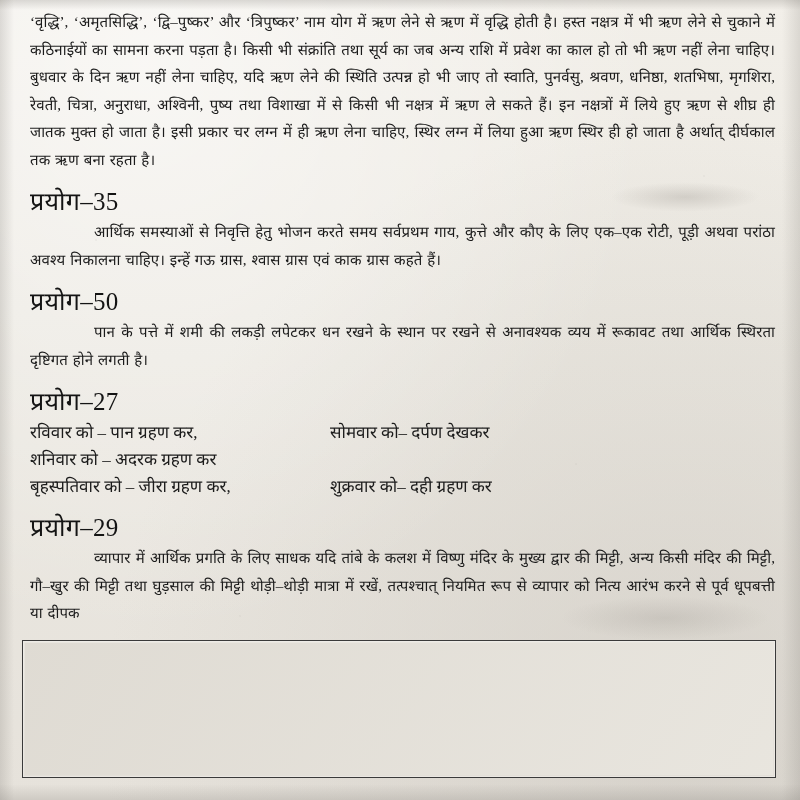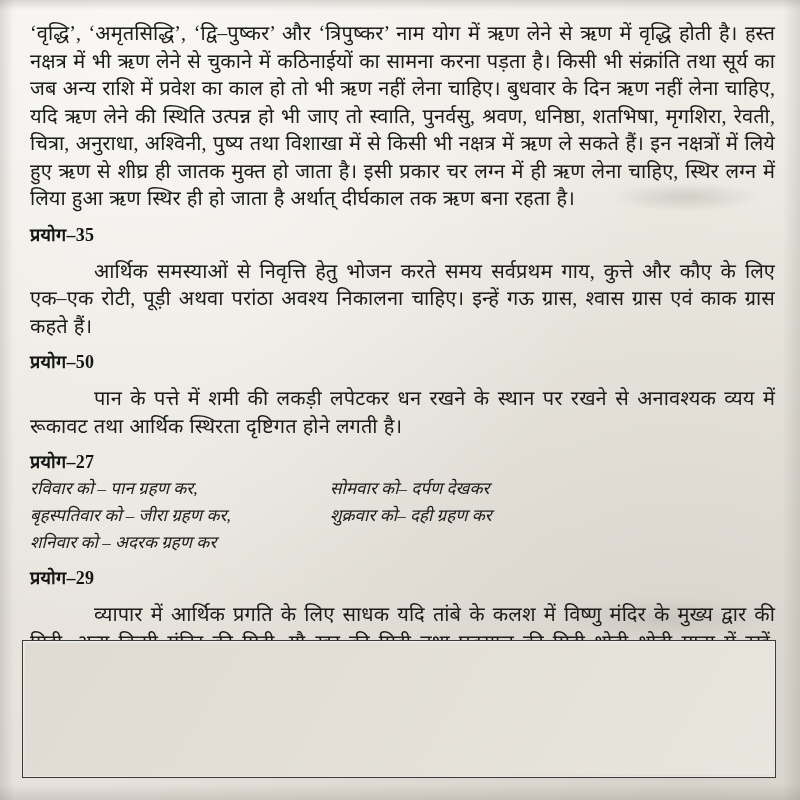--- a/index.html
+++ b/index.html
@@ -37,48 +37,47 @@
     pointer-events: none;
   }
   .content {
     position: absolute;
     left: 30px;
     top: 8px;
     width: 745px;
   }
   .para {
     color: #1b1b1b;
-    font-size: 20px;
+    font-size: 15px;
     line-height: 27.5px;
     text-align: justify;
     text-justify: inter-word;
     letter-spacing: 0.1px;
-    margin: 12px 0 2px 0;
+    margin: 1px 0 2px 0;
     word-spacing: 1px;
   }
   .para.indent {
     text-indent: 64px;
   }
   .heading {
-    font-size: 18px;
-    font-weight: bold;
+    font-size: 25px;
+    font-weight: normal;
     color: #141414;
     margin: 9px 0 2px 0;
     letter-spacing: 0.3px;
   }
   .block {
     margin-bottom: 2px;
   }
   
   .daylist {
     margin: 2px 0 0 0;
     font-size: 17px;
     line-height: 27px;
     color: #1b1b1b;
-    font-style: italic;
   }
   .dayrow {
     display: flex;
   }
   .daycol-left {
     width: 300px;
     flex: 0 0 300px;
   }
   .daycol-right {
     flex: 1 1 auto;
@@ -170,27 +169,27 @@
 
     <div class="block">
       <div class="heading">प्रयोग–27</div>
 
       <div class="daylist">
         <div class="dayrow">
           <div class="daycol-left">रविवार को – पान ग्रहण कर,</div>
           <div class="daycol-right">सोमवार को– दर्पण देखकर</div>
         </div>
         <div class="dayrow">
+          <div class="daycol-left">शनिवार को – अदरक ग्रहण कर</div>
+          <div class="daycol-right"></div>
+        </div>
+        <div class="dayrow">
           <div class="daycol-left">बृहस्पतिवार को – जीरा ग्रहण कर,</div>
           <div class="daycol-right">शुक्रवार को– दही ग्रहण कर</div>
         </div>
-        <div class="dayrow">
-          <div class="daycol-left">शनिवार को – अदरक ग्रहण कर</div>
-          <div class="daycol-right"></div>
-        </div>
       </div>
     </div>
 
     <div class="block">
       <div class="heading">प्रयोग–29</div>
       <p class="para indent">व्यापार में आर्थिक प्रगति के लिए साधक यदि तांबे के कलश में विष्णु मंदिर के मुख्य द्वार की मिट्टी, अन्य किसी मंदिर की मिट्टी, गौ–खुर की मिट्टी तथा घुड़साल की मिट्टी थोड़ी–थोड़ी मात्रा में रखें, तत्पश्चात् नियमित रूप से व्यापार को नित्य आरंभ करने से पूर्व धूपबत्ती या दीपक</p>
     </div>
 
   </div>
 

